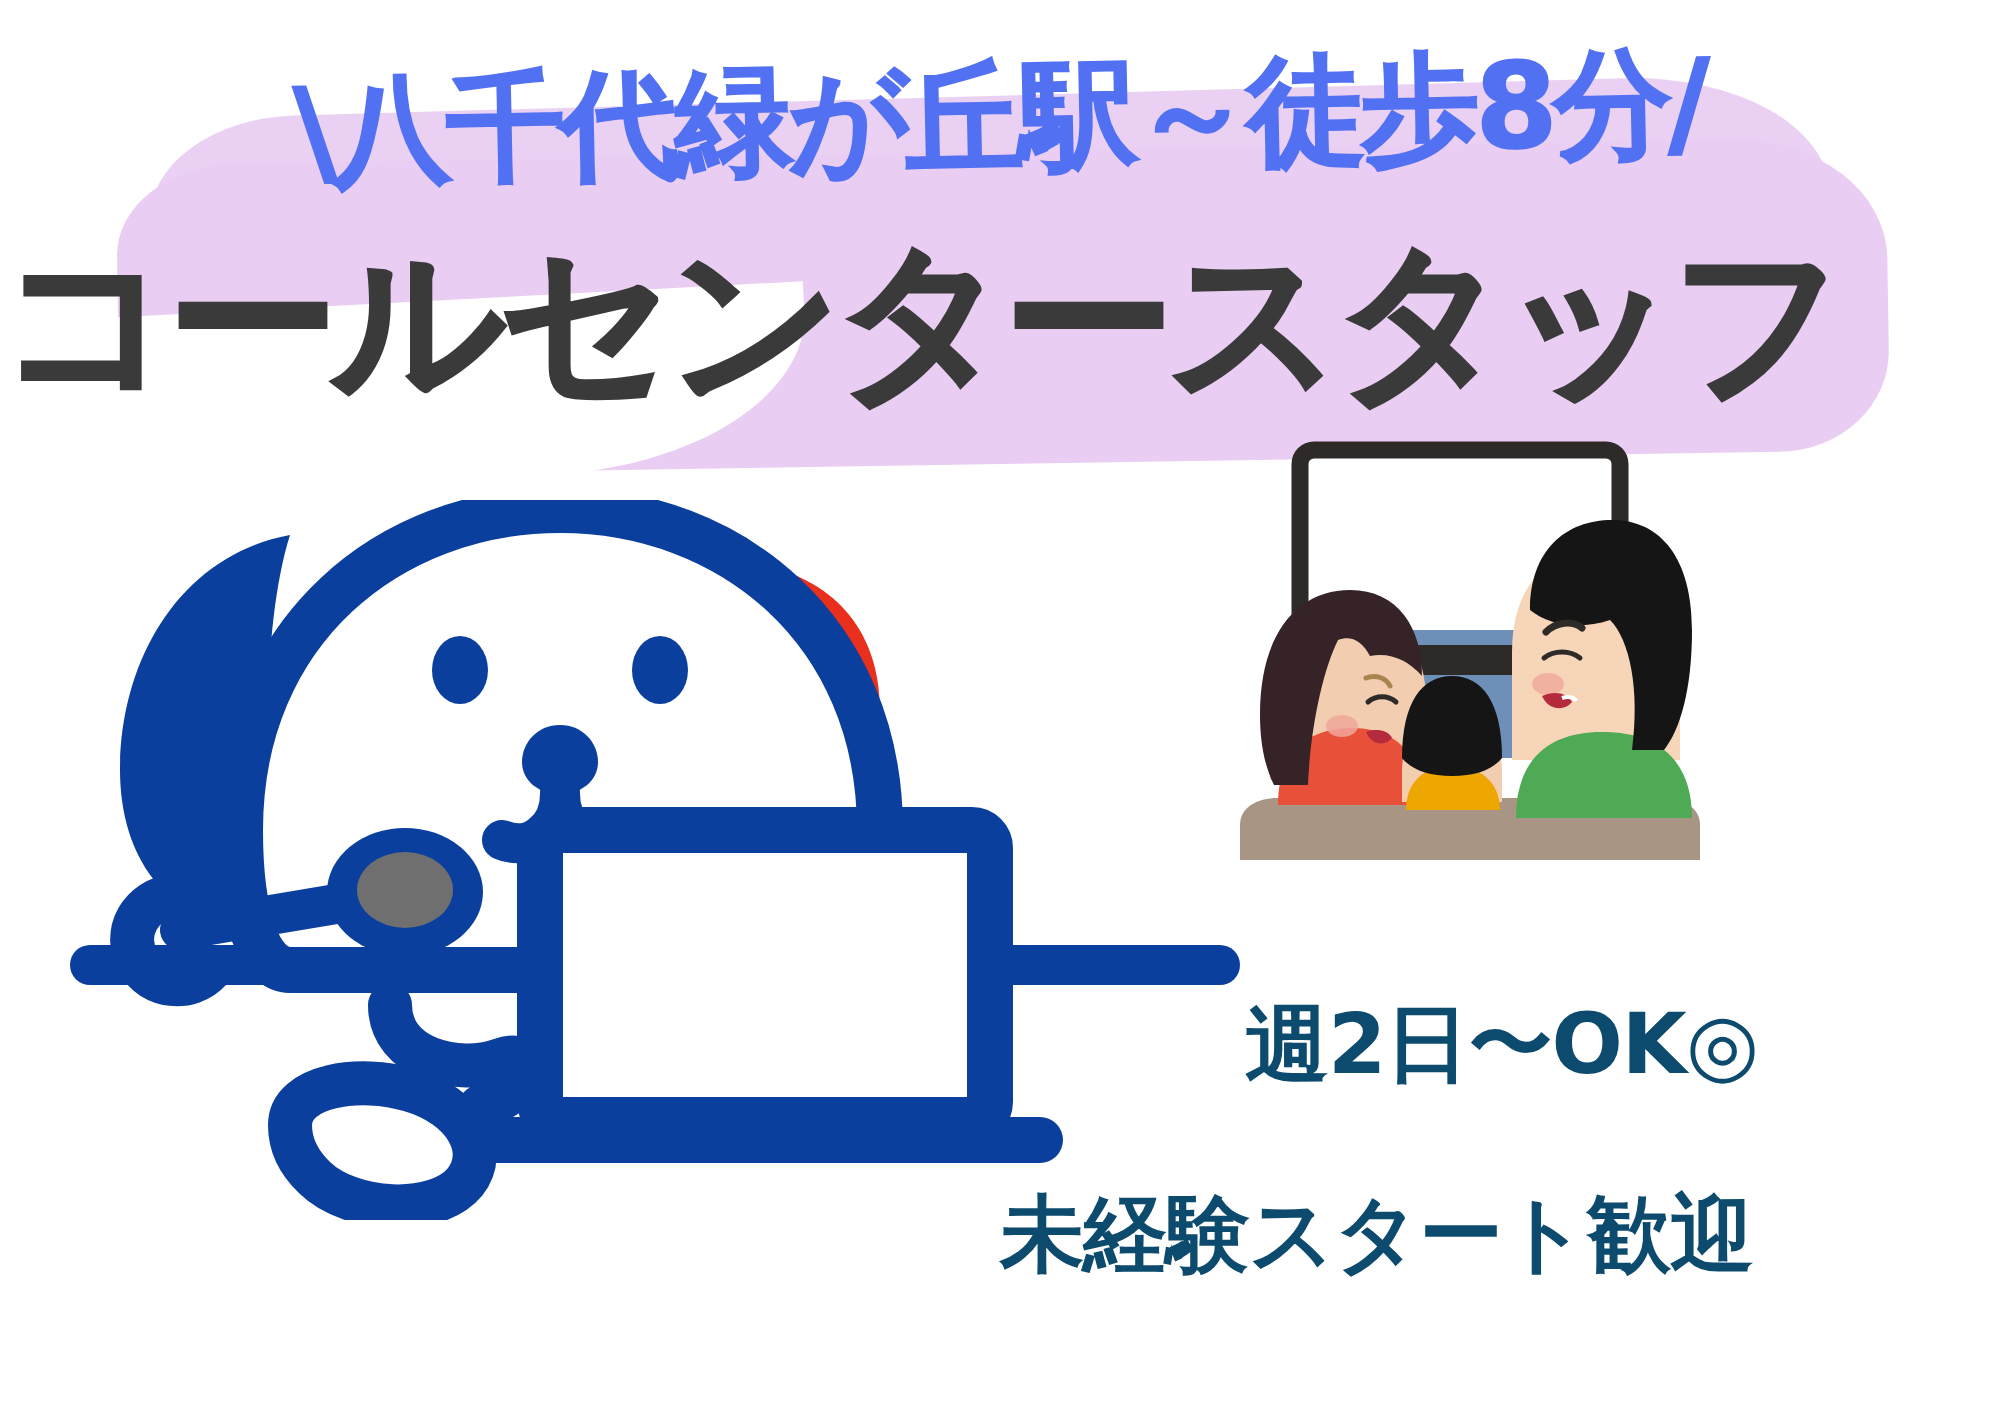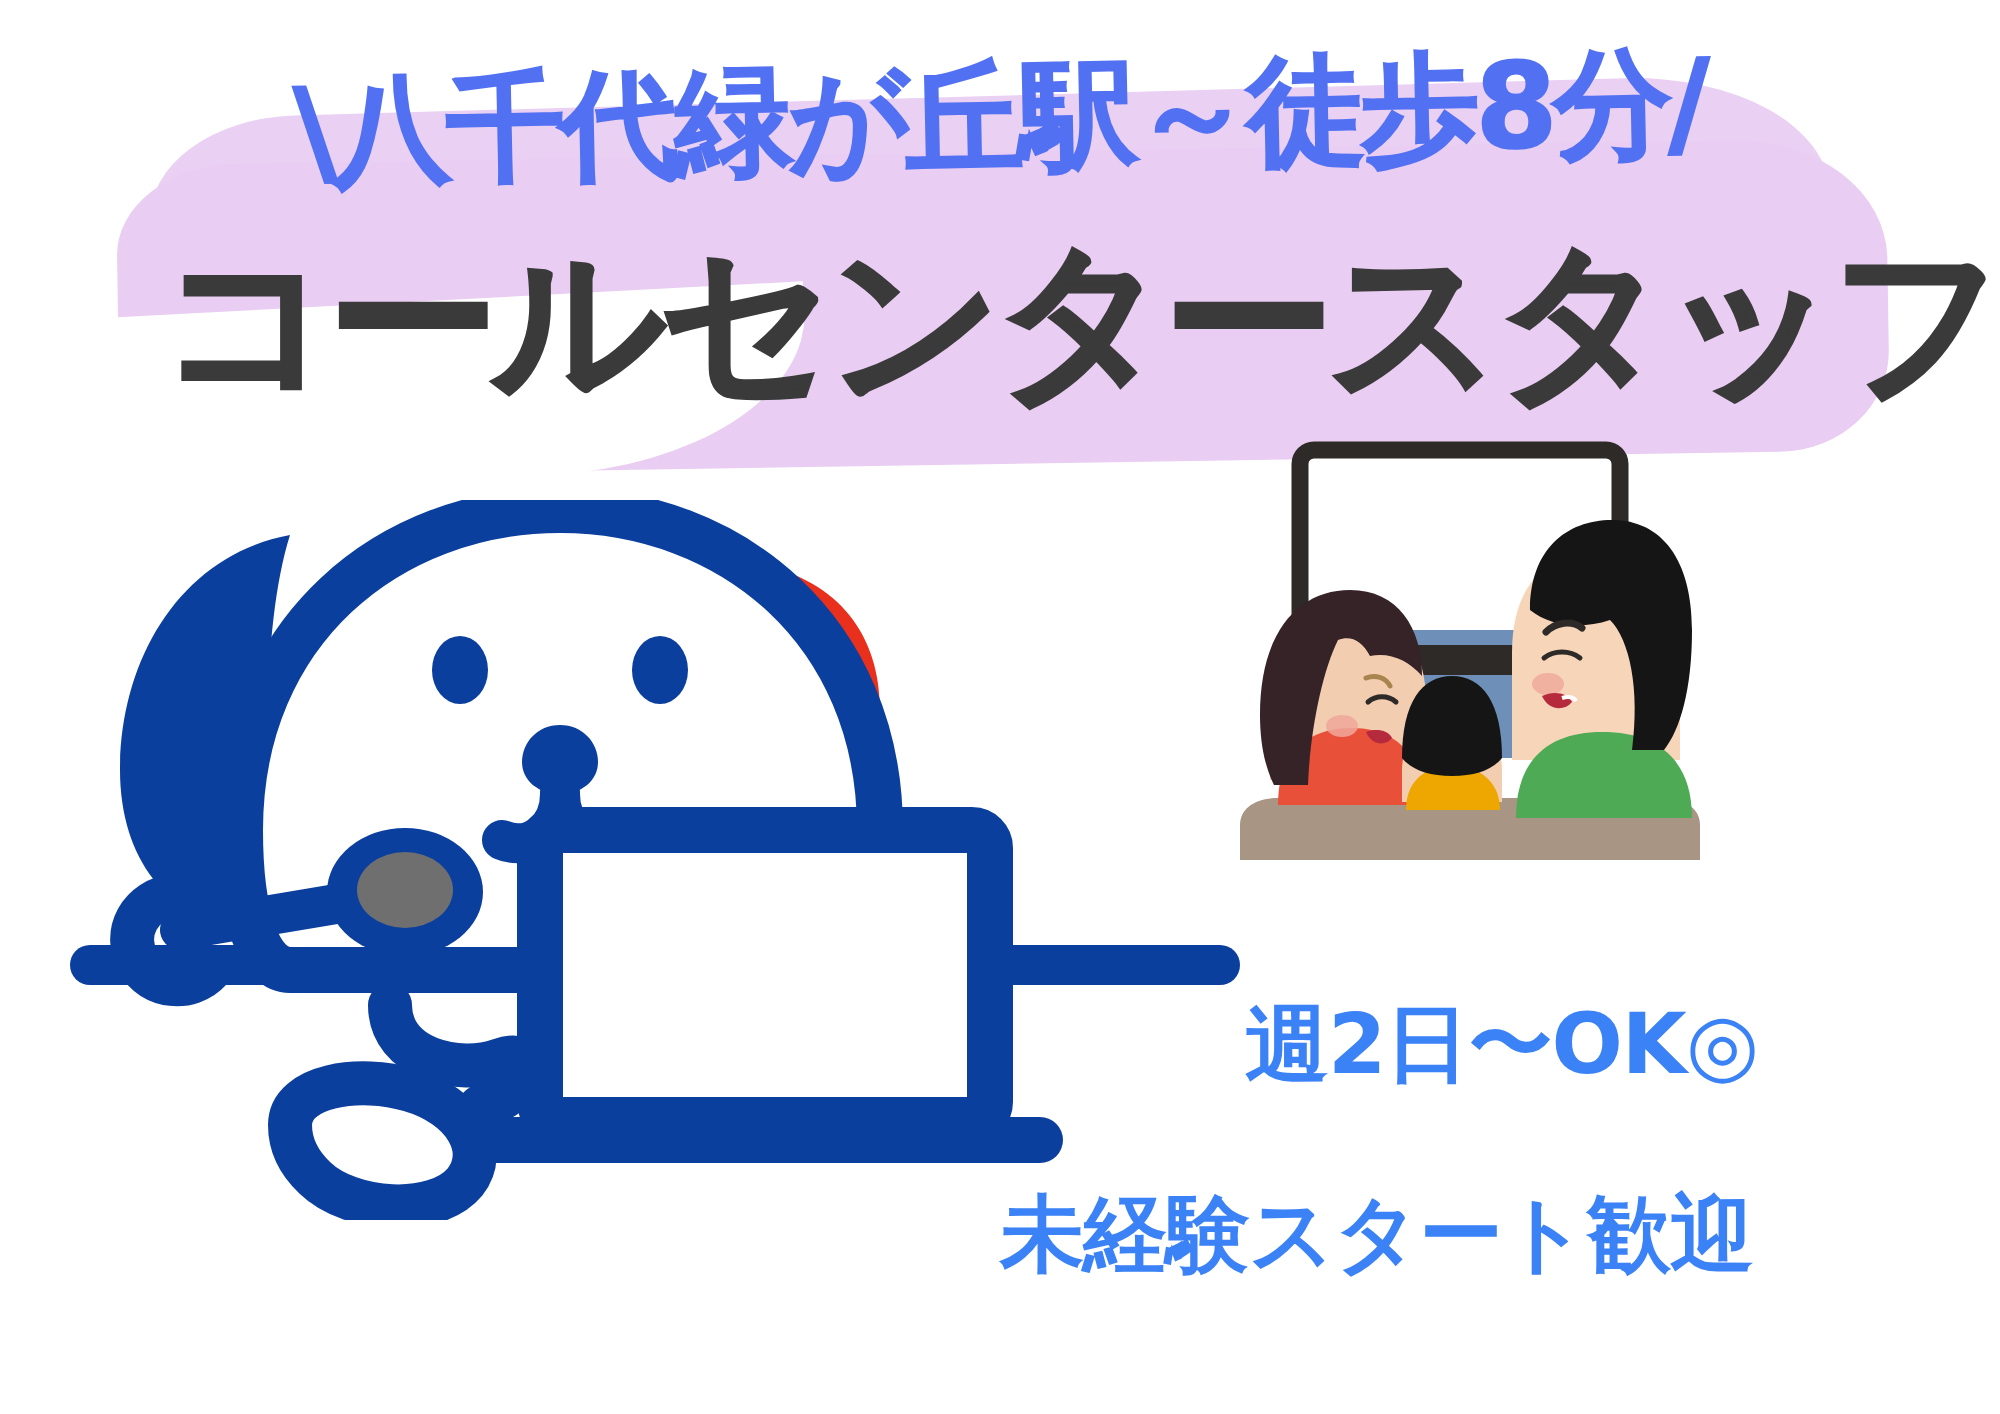--- a/index.html
+++ b/index.html
@@ -55,21 +55,21 @@
     transform:rotate(-1.2deg);
     font-family:"DejaVu Sans","Liberation Sans",sans-serif;
     -webkit-text-stroke:2px #5271f2;
   }
 
   
   .maintitle{
     position:absolute;
     left:0; top:236px;
     width:2000px;
-    text-align:right;
+    text-align:left;
     z-index:7;
     font-size:170px;
     line-height:1.0;
     font-weight:900;
     color:#3a3a3a;
     letter-spacing:-6px;
     white-space:nowrap;
     font-family:"DejaVu Sans","Liberation Sans",sans-serif;
     -webkit-text-stroke:4px #3a3a3a;
   }
@@ -77,21 +77,21 @@
   
   .mascot{position:absolute;left:60px;top:500px;width:1200px;height:720px;z-index:5;}
 
   
   .family{position:absolute;left:1230px;top:440px;width:480px;height:470px;z-index:5;}
 
   
   .tag{
     position:absolute;
     z-index:8;
-    color:#3b82f6;
+    color:#0c4a6e;
     font-weight:900;
     white-space:nowrap;
     font-family:"DejaVu Sans","Liberation Sans",sans-serif;
     letter-spacing:-1px;
   }
   .tag-week{ left:1245px; top:988px; font-size:84px; }
   .tag-exp { left:1000px; top:1178px; font-size:84px;text-align:center; }
 </style>
 </head>
 <body>

